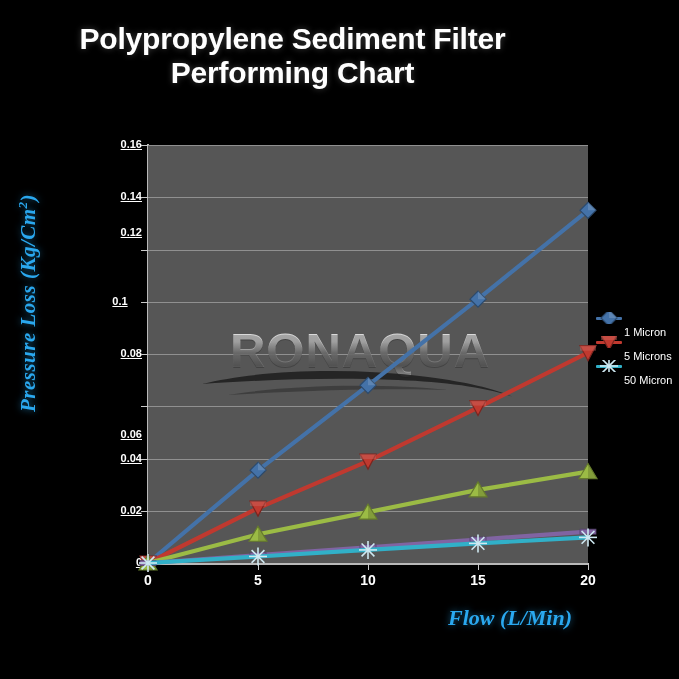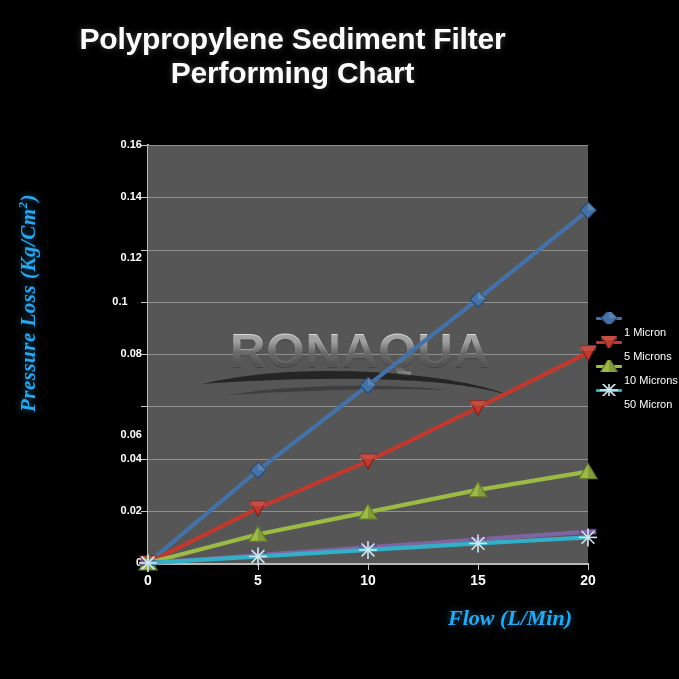--- a/index.html
+++ b/index.html
@@ -14,21 +14,21 @@
          text-shadow:0 0 6px rgba(255,255,255,.25);}
   .title .l2{display:block;}
 
   
   .plot{position:absolute;left:148px;top:145px;width:440px;height:418px;
         background:#565656;}
   .gridline{position:absolute;left:0;width:100%;height:1px;background:#9a9a9a;opacity:.85;}
   .axis-bottom{position:absolute;left:147px;top:563px;width:442px;height:2px;background:#b9b9b9;}
   .axis-left{position:absolute;left:147px;top:144px;width:2px;height:421px;background:#b9b9b9;}
   .ylabel{position:absolute;color:#ffffff;font-size:11px;font-weight:bold;
-          text-align:right;width:44px;}
+          text-align:right;width:44px;text-decoration:underline;}
   .xtickmark{position:absolute;top:563px;width:1px;height:7px;background:#c9c9c9;}
   .xlabel{position:absolute;top:572px;color:#ffffff;font-size:14px;font-weight:bold;
           text-align:center;width:40px;}
 
   
   .ytitle{position:absolute;left:-152px;top:290px;width:360px;text-align:center;
           transform:rotate(-90deg);color:#2aa8ef;
           font-family:"Liberation Serif",serif;font-style:italic;font-weight:bold;
           font-size:21px;letter-spacing:.5px;
           text-shadow:0 0 7px rgba(42,168,239,.55);}
@@ -78,21 +78,21 @@
       <div class="ylabel" style="left: 98px; top: 503.75px;">0.02</div>
       <div style="position: absolute; left: 141px; top: 511px; width: 7px; height: 1px; background: rgb(201, 201, 201);"></div>
       <div class="ylabel" style="left: 98px; top: 451.5px;">0.04</div>
       <div style="position: absolute; left: 141px; top: 459px; width: 7px; height: 1px; background: rgb(201, 201, 201);"></div>
       <div class="ylabel" style="left: 98px; top: 399.25px; margin-top: 29px;">0.06</div>
       <div style="position: absolute; left: 141px; top: 406px; width: 7px; height: 1px; background: rgb(201, 201, 201);"></div>
       <div class="ylabel" style="left: 98px; top: 347px;">0.08</div>
       <div style="position: absolute; left: 141px; top: 354px; width: 7px; height: 1px; background: rgb(201, 201, 201);"></div>
       <div class="ylabel" style="left: 98px; top: 294.75px; text-align: center;">0.1</div>
       <div style="position: absolute; left: 141px; top: 302px; width: 7px; height: 1px; background: rgb(201, 201, 201);"></div>
-      <div class="ylabel" style="left: 98px; top: 251px;">0.12</div>
+      <div class="ylabel" style="left: 98px; top: 226px;">0.12</div>
       <div style="position: absolute; left: 141px; top: 250px; width: 7px; height: 1px; background: rgb(201, 201, 201);"></div>
       <div class="ylabel" style="left: 98px; top: 190.25px;">0.14</div>
       <div style="position: absolute; left: 141px; top: 197px; width: 7px; height: 1px; background: rgb(201, 201, 201);"></div>
       <div class="ylabel" style="left: 98px; top: 138px;">0.16</div>
       <div style="position: absolute; left: 141px; top: 145px; width: 7px; height: 1px; background: rgb(201, 201, 201);"></div>
     </div>
 
   <div id="xlabels">
       <div class="xlabel" style="left: 128px;">0</div>
       <div class="xtickmark" style="left: 148px;"></div>
@@ -275,32 +275,20 @@
             <g>
               <polygon points="5,-1 21,-1 13,14" fill="#c0392f" stroke="#7d251f" stroke-width="1.2"></polygon>
               <rect x="5" y="-1" width="16" height="5" fill="#d06b63" opacity="0.4"></rect>
             </g>
           </svg>
         </div>
         <span class="legend-label">5 Microns</span>
       </div>
       <div class="legend-row">
         <div class="legend-key">
-          <div class="lk-line" style="background: rgb(155, 187, 69);"></div>
-          <svg width="26" height="12" style="position: absolute; left: 0px; top: 0px;">
-            <g>
-              <polygon points="13,-2 22,13 4,13" fill="#9bbb45" stroke="#657a2d" stroke-width="1.2"></polygon>
-              <polygon points="13,-2 22,13 13,13" fill="#657a2d" opacity="0.45"></polygon>
-            </g>
-          </svg>
-        </div>
-        <span class="legend-label">10 Microns</span>
-      </div>
-      <div class="legend-row">
-        <div class="legend-key">
           <div class="lk-line" style="background: rgb(49, 176, 200);"></div>
           <svg width="26" height="12" style="position: absolute; left: 0px; top: 0px;">
             <g>
               <line x1="13" y1="-3" x2="13" y2="15" stroke="#cfe9f2" stroke-width="1.6"></line>
               <line x1="4" y1="6" x2="22" y2="6" stroke="#cfe9f2" stroke-width="1.6"></line>
               <line x1="6.6" y1="-0.40000000000000036" x2="19.4" y2="12.4" stroke="#cfe9f2" stroke-width="1.6"></line>
               <line x1="6.6" y1="12.4" x2="19.4" y2="-0.40000000000000036" stroke="#cfe9f2" stroke-width="1.6"></line>
             </g>
           </svg>
         </div>

